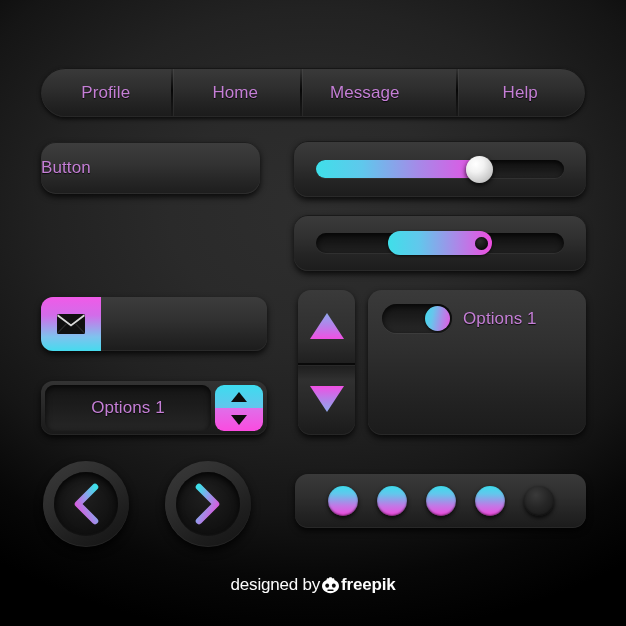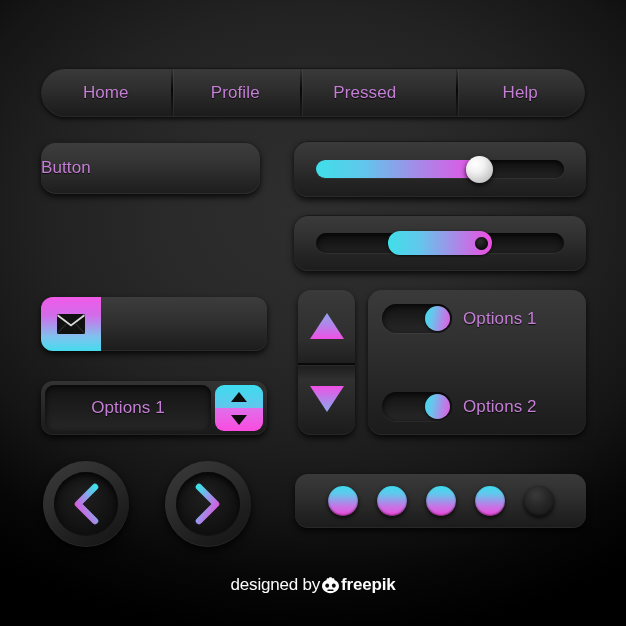--- a/index.html
+++ b/index.html
@@ -384,27 +384,27 @@
   .footer-text.light { font-weight: normal; }
   .freepik-mark { display: block; }
 </style>
 </head>
 <body>
 
 <div id="stage">
 
   <div class="navbar">
     <div class="nav-item">
+      <span class="lbl">Profile</span>
+    </div>
+    <div class="nav-item">
       <span class="lbl">Home</span>
     </div>
     <div class="nav-item">
-      <span class="lbl">Profile</span>
-    </div>
-    <div class="nav-item">
-      <span class="lbl">Pressed</span>
+      <span class="lbl">Message</span>
     </div>
     <div class="nav-item">
       <span class="lbl">Help</span>
     </div>
   </div>
 
   <div class="btn-normal">
     <span class="lbl">Button</span>
   </div>
 
@@ -471,26 +471,20 @@
     </div>
   </div>
 
   <div class="toggle-panel">
     <div class="toggle-row">
       <div class="toggle-sw">
         <div class="toggle-knob" style="right: 2px;"></div>
       </div>
       <span class="lbl toggle-lbl">Options 1</span>
     </div>
-    <div class="toggle-row">
-      <div class="toggle-sw">
-        <div class="toggle-knob" style="right: 2px;"></div>
-      </div>
-      <span class="lbl toggle-lbl">Options 2</span>
-    </div>
   </div>
 
   <div class="circle-btn" id="btn-prev">
     <div class="circle-inner">
       <svg width="34" height="44" viewBox="0 0 34 44" aria-hidden="true">
         <defs>
           <linearGradient id="gradChevL" x1="1" y1="0" x2="0" y2="1">
             <stop offset="0%" stop-color="#3fdfe9"></stop>
             <stop offset="40%" stop-color="#8f9fec"></stop>
             <stop offset="100%" stop-color="#f045d9"></stop>

